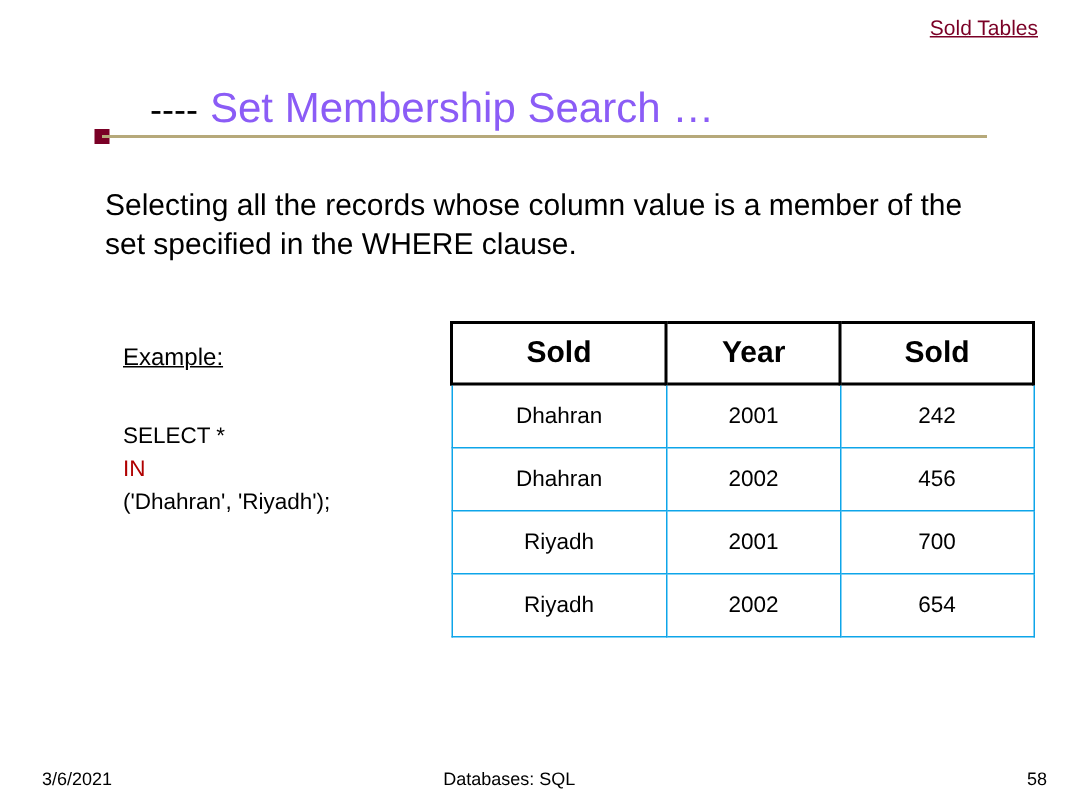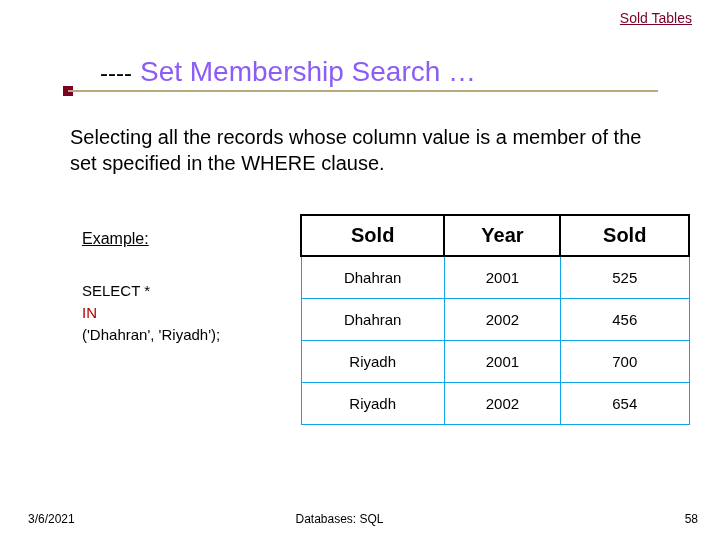--- a/index.html
+++ b/index.html
@@ -166,21 +166,21 @@
     <tr>
       <th>Sold</th>
       <th>Year</th>
       <th>Sold</th>
     </tr>
   </thead>
   <tbody>
     <tr>
       <td>Dhahran</td>
       <td>2001</td>
-      <td>525</td>
+      <td>242</td>
     </tr>
     <tr>
       <td>Dhahran</td>
       <td>2002</td>
       <td>456</td>
     </tr>
     <tr>
       <td>Riyadh</td>
       <td>2001</td>
       <td>700</td>

